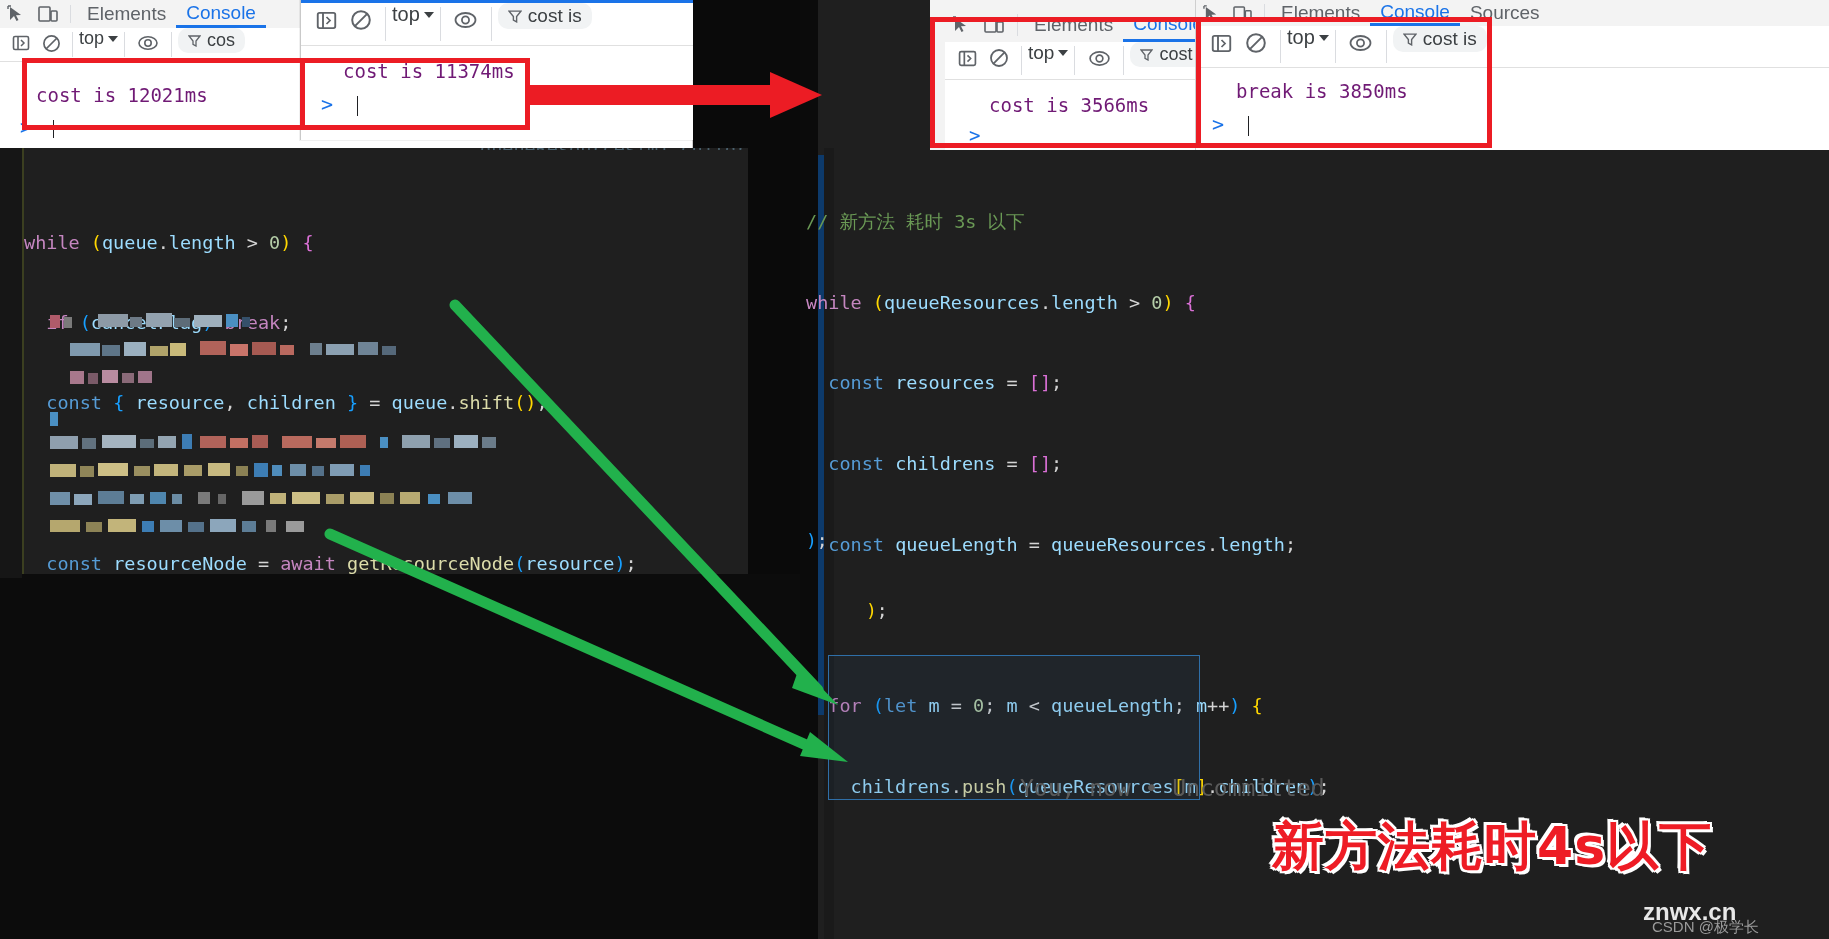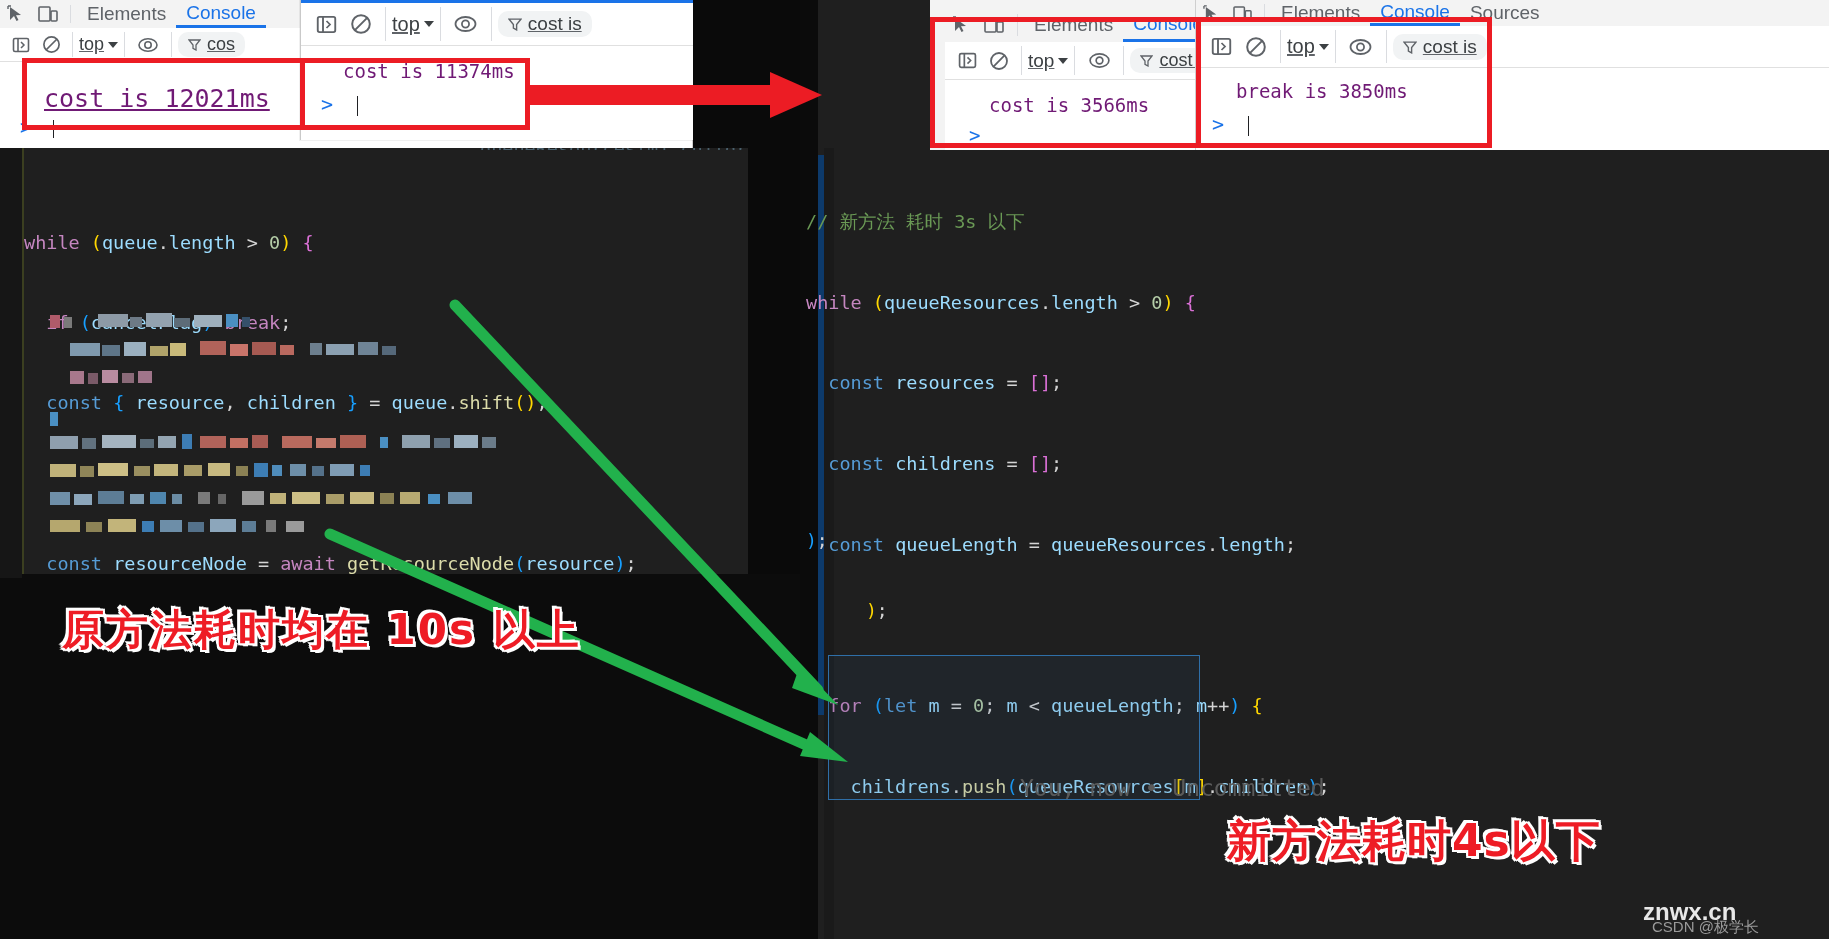--- a/index.html
+++ b/index.html
@@ -32,27 +32,26 @@
   .dt-tab{
     color:#5f6368;
     padding:0 10px;
     white-space:nowrap;
     display:flex;align-items:center;
     height:100%;
     box-sizing:border-box;
   }
   .dt-tab.active{color:#1a73e8;border-bottom:3px solid #1a73e8;}
   .dt-toolbar{
-    display:flex;align-items:center;
+    display:flex;align-items:flex-start;
     background:#ffffff;
     border-bottom:1px solid #e0e0e0;
     font-family:"Liberation Sans",sans-serif;
     color:#5f6368;
     box-sizing:border-box;
-    text-decoration:underline;
   }
   .sep{width:1px;background:#dadce0;align-self:stretch;margin:4px 6px;}
   .ctx{display:flex;align-items:center;gap:4px;color:#3c4043;white-space:nowrap;}
   .caret{width:0;height:0;border-left:5px solid currentColor;border-right:5px solid currentColor;border-top:6px solid currentColor;
          border-left-color:transparent;border-right-color:transparent;}
   .filterbox{
     display:flex;align-items:center;gap:6px;
     background:#f1f3f4;border-radius:10px;
     padding:2px 10px;color:#3c4043;white-space:nowrap;
   }
@@ -341,21 +340,21 @@
       </span>
       <span class="sep"></span>
       <span class="filterbox" style="font-size:18px;">
         <svg width="13" height="13" viewBox="0 0 13 13">
             <path d="M1 2 h11 L8 7 v5 l-3-1.6 V7 Z" stroke="#5f6368" stroke-width="1.3" fill="none"></path>
           </svg>
         <span>cos</span>
       </span>
     </div>
     <div class="dt-body" style="height:86px;position:relative;">
-      <div class="logline abs" style="left:44px;top:22px;font-size:25px;text-decoration:underline;">cost is 12021ms</div>
+      <div class="logline abs" style="left:36px;top:22px;font-size:19px;">cost is 12021ms</div>
       <div class="abs" style="left:20px;top:54px;font-size:19px;">
         <span class="prompt">&gt;</span>
         <span class="caretbar" style="height:18px;margin-left:10px;"></span>
       </div>
     </div>
   </div>
 
   <div class="dt abs" style="left:300px;top:0;width:392px;height:140px;border-left:1px solid #c9c9c9;box-shadow:0 0 0 1px rgba(0,0,0,.06);">
     <div class="dt-toolbar" style="height:46px;padding:0 8px;font-size:19px;background:#fff;border-top:3px solid #1a73e8;">
       <span class="dt-iconbtn" style="width:34px;height:34px;">
@@ -541,20 +540,19 @@
       <line x1="455" y1="305" x2="818" y2="690" stroke="#22b14c" stroke-width="11" stroke-linecap="round"></line>
       <polygon points="838,705 792,688 800,665" fill="#22b14c"></polygon>
     </g>
 
     <g>
       <line x1="330" y1="534" x2="822" y2="752" stroke="#22b14c" stroke-width="11" stroke-linecap="round"></line>
       <polygon points="848,762 800,756 810,732" fill="#22b14c"></polygon>
     </g>
   </svg>
 
-  <div class="zh-red abs" style="left:62px;top:602px;font-size:42px;letter-spacing:2px;">原方法耗时均在 10s 以上</div>
-
-  <div class="zh-red abs" style="left:1227px;top:812px;font-size:44px;letter-spacing:1px;">新方法耗时4s以下</div>
+
+  <div class="zh-red abs" style="left:1272px;top:812px;font-size:52px;letter-spacing:1px;">新方法耗时4s以下</div>
 
   <div class="watermark abs" style="left:1643px;top:898px;font-size:24px;font-weight:bold;">znwx.cn</div>
   <div class="watermark2 abs" style="left:1652px;top:918px;font-size:15px;">CSDN @极学长</div>
 
 </div>
 
 </body></html>

